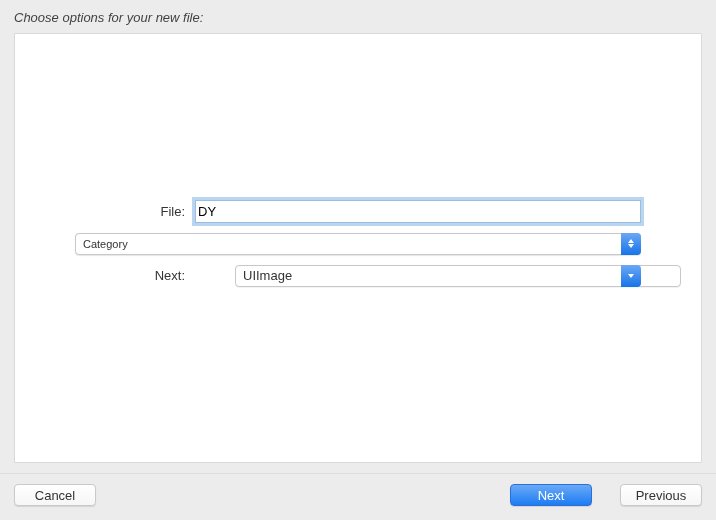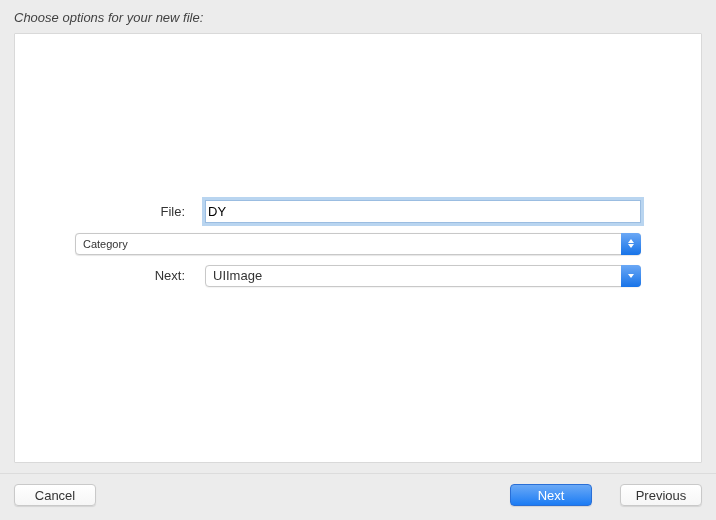--- a/index.html
+++ b/index.html
@@ -32,21 +32,20 @@
       border-radius: 1px;
       display: flex;
       flex-direction: column;
       justify-content: center;
       padding: 12px 60px 12px 60px;
     }
     .form-row {
       display: flex;
       align-items: center;
       margin-bottom: 10px;
-      gap: 10px;
     }
     .form-label {
       width: 120px;
       text-align: right;
       padding-right: 10px;
       color: #333;
       font-size: 13px;
     }
     .text-input {
       flex: 1;
@@ -130,20 +129,21 @@
       background: #ffffff;
       border: 1px solid #c8c8c8;
       border-radius: 4px;
       font-size: 13px;
       padding: 0 26px 0 7px;
       line-height: 20px;
       cursor: text;
       display: flex;
       align-items: center;
       box-shadow: 0 0.5px 1px rgba(0,0,0,0.05);
+      margin-left: 40px;
     }
     .footer {
       display: flex;
       align-items: center;
       padding: 10px 14px 14px 14px;
       border-top: 1px solid #dcdcdc;
       gap: 28px;
     }
     .spacer {
       flex: 1;

